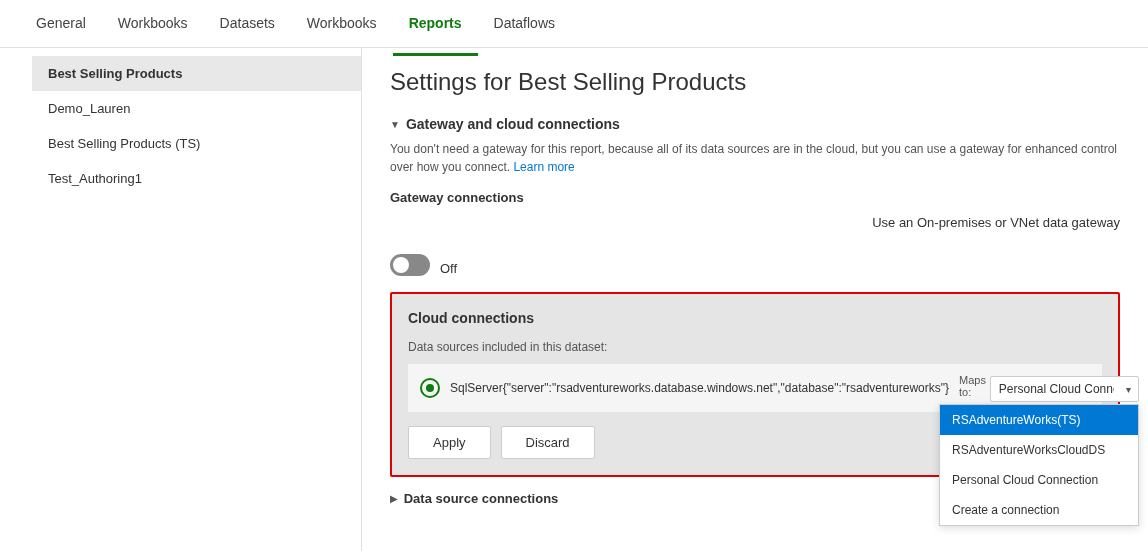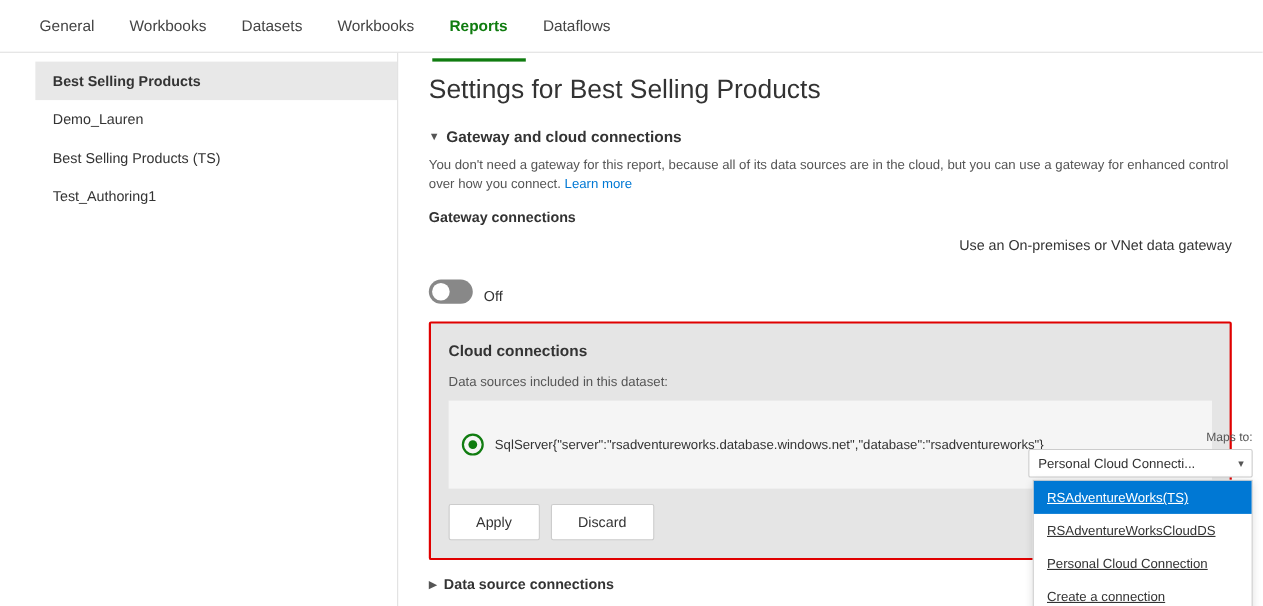--- a/index.html
+++ b/index.html
@@ -190,24 +190,23 @@
       background: #107c10;
       border-radius: 50%;
     }
     .ds-name {
       font-size: 12px;
       color: #333;
       flex: 1;
     }
     .ds-maps-col {
       display: flex;
-      flex-direction: column;
+      flex-direction: row;
       align-items: flex-end;
       min-width: 180px;
-      margin-top: 18px;
     }
     .maps-to-label {
       font-size: 11px;
       color: #555;
       margin-bottom: 4px;
       align-self: flex-end;
     }
     .select-wrapper {
       position: relative;
       width: 204px;
@@ -242,21 +241,20 @@
       background: #fff;
       border: 1px solid #ccc;
       box-shadow: 0 2px 8px rgba(0,0,0,0.15);
       z-index: 100;
     }
     .dropdown-item {
       padding: 8px 12px;
       font-size: 12px;
       color: #333;
       cursor: pointer;
-      text-decoration: underline;
     }
     .dropdown-item.selected {
       background: #0078d4;
       color: #fff;
     }
 
     
     .action-row {
       display: flex;
       gap: 10px;

